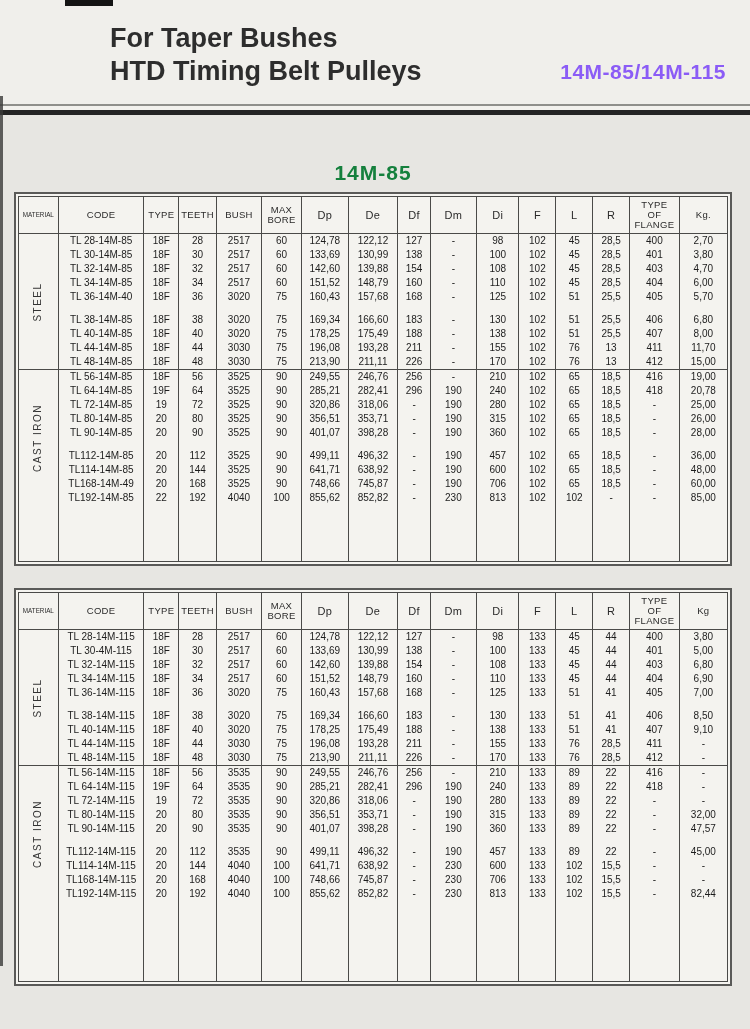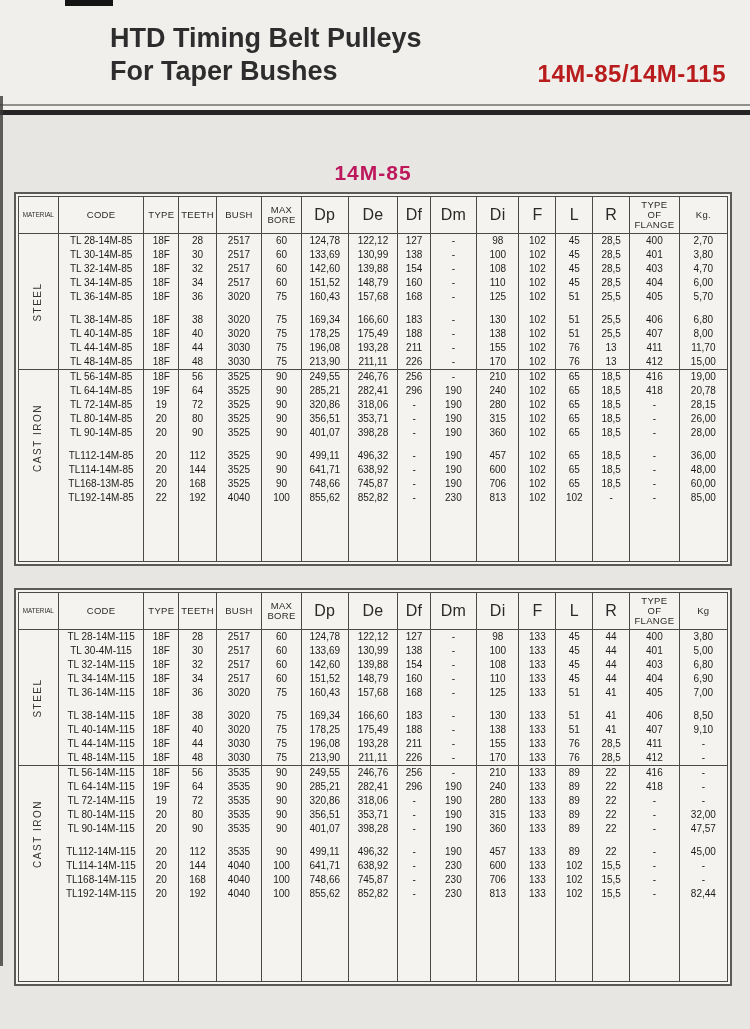--- a/index.html
+++ b/index.html
@@ -11,49 +11,49 @@
   }
   
   .page-header{position:absolute;top:0;left:0;width:750px;height:104px;background:#f0efeb;}
   .header-title{
     position:absolute;left:110px;top:22px;
     font-size:27px;font-weight:bold;line-height:33px;color:#2d2d2d;
     letter-spacing:0px;
   }
   .model-range{
     position:absolute;right:24px;top:60px;
-    font-size:24px;font-weight:bold;color:#b91c1c;letter-spacing:0.5px;
+    font-size:21px;font-weight:bold;color:#8b5cf6;letter-spacing:0.5px;
   }
   .rule-thin{position:absolute;top:104px;left:0;width:750px;height:2px;background:#8f8f8b;}
   .rule-gap{position:absolute;top:106px;left:0;width:750px;height:4px;background:#f2f1ed;}
   .rule-thick{position:absolute;top:110px;left:0;width:750px;height:5px;background:#242424;}
   
   .scan-edge-left{position:absolute;left:0;top:96px;width:3px;height:870px;background:#3a3a38;opacity:.8;}
   .scan-mark-top{position:absolute;left:65px;top:0;width:48px;height:6px;background:#141414;}
   
   .tbl-block{position:absolute;left:14px;width:718px;}
   .tbl-0{top:161px;}
   .tbl-1{top:588px;}
   .tbl-title{
-    text-align:center;font-size:21px;font-weight:bold;color:#be185d;
+    text-align:center;font-size:21px;font-weight:bold;color:#15803d;
     letter-spacing:1px;margin:0 0 7px 0;
   }
   .frame{border:2px solid #5a5a58;padding:2px;background:#f5f4f0;}
   table{
     width:100%;border-collapse:collapse;table-layout:fixed;
     border:1px solid #4a4a48;background:#f4f3ef;
   }
   thead th{
     border:1px solid #4a4a48;
     font-size:9.5px;font-weight:normal;color:#2a2a2a;
     height:36px;padding:0 1px;text-align:center;line-height:10px;
     letter-spacing:0.3px;
   }
   thead th.material-h{font-size:6.3px;letter-spacing:0px;}
-  thead th.dim-h{font-size:16px;}
+  thead th.dim-h{font-size:11px;}
   tbody td{
     border-left:1px solid #4a4a48;border-right:1px solid #4a4a48;
     font-size:10px;text-align:center;padding:0 1px;color:#1c1c1c;
     white-space:nowrap;overflow:hidden;
   }
   tbody.section{border-top:1px solid #4a4a48;}
   tr.data-row td{height:14px;line-height:14px;}
   tr.gap-row td{height:9px;}
   td.material-cell{position:relative;}
   .vlabel{
@@ -62,22 +62,22 @@
     white-space:nowrap;font-size:10px;color:#333;letter-spacing:1.5px;
   }
   .tbl-0 tbody.filler td{height:56px;}
   .tbl-1 tbody.filler td{height:80px;}
 </style>
 </head>
 <body>
 
 <div class="page-header">
   <div class="header-title">
+    <div>For Taper Bushes</div>
     <div>HTD Timing Belt Pulleys</div>
-    <div>For Taper Bushes</div>
   </div>
   <div class="model-range">14M-85/14M-115</div>
 </div>
 <div class="rule-thin"></div>
 <div class="rule-gap"></div>
 <div class="rule-thick"></div>
 <div class="scan-edge-left"></div>
 <div class="scan-mark-top"></div>
 
 <div class="tbl-block tbl-0">
@@ -188,21 +188,21 @@
             <td>160</td>
             <td>-</td>
             <td>110</td>
             <td>102</td>
             <td>45</td>
             <td>28,5</td>
             <td>404</td>
             <td>6,00</td>
           </tr>
           <tr class="data-row">
-            <td>TL 36-14M-85</td>
+            <td>TL 36-14M-40</td>
             <td>18F</td>
             <td>36</td>
             <td>3020</td>
             <td>75</td>
             <td>160,43</td>
             <td>157,68</td>
             <td>168</td>
             <td>-</td>
             <td>125</td>
             <td>102</td>
@@ -343,21 +343,21 @@
             <td>90</td>
             <td>320,86</td>
             <td>318,06</td>
             <td>-</td>
             <td>190</td>
             <td>280</td>
             <td>102</td>
             <td>65</td>
             <td>18,5</td>
             <td>-</td>
-            <td>28,15</td>
+            <td>25,00</td>
           </tr>
           <tr class="data-row">
             <td>TL 80-14M-85</td>
             <td>20</td>
             <td>80</td>
             <td>3525</td>
             <td>90</td>
             <td>356,51</td>
             <td>353,71</td>
             <td>-</td>
@@ -431,21 +431,21 @@
             <td>-</td>
             <td>190</td>
             <td>600</td>
             <td>102</td>
             <td>65</td>
             <td>18,5</td>
             <td>-</td>
             <td>48,00</td>
           </tr>
           <tr class="data-row">
-            <td>TL168-13M-85</td>
+            <td>TL168-14M-49</td>
             <td>20</td>
             <td>168</td>
             <td>3525</td>
             <td>90</td>
             <td>748,66</td>
             <td>745,87</td>
             <td>-</td>
             <td>190</td>
             <td>706</td>
             <td>102</td>

